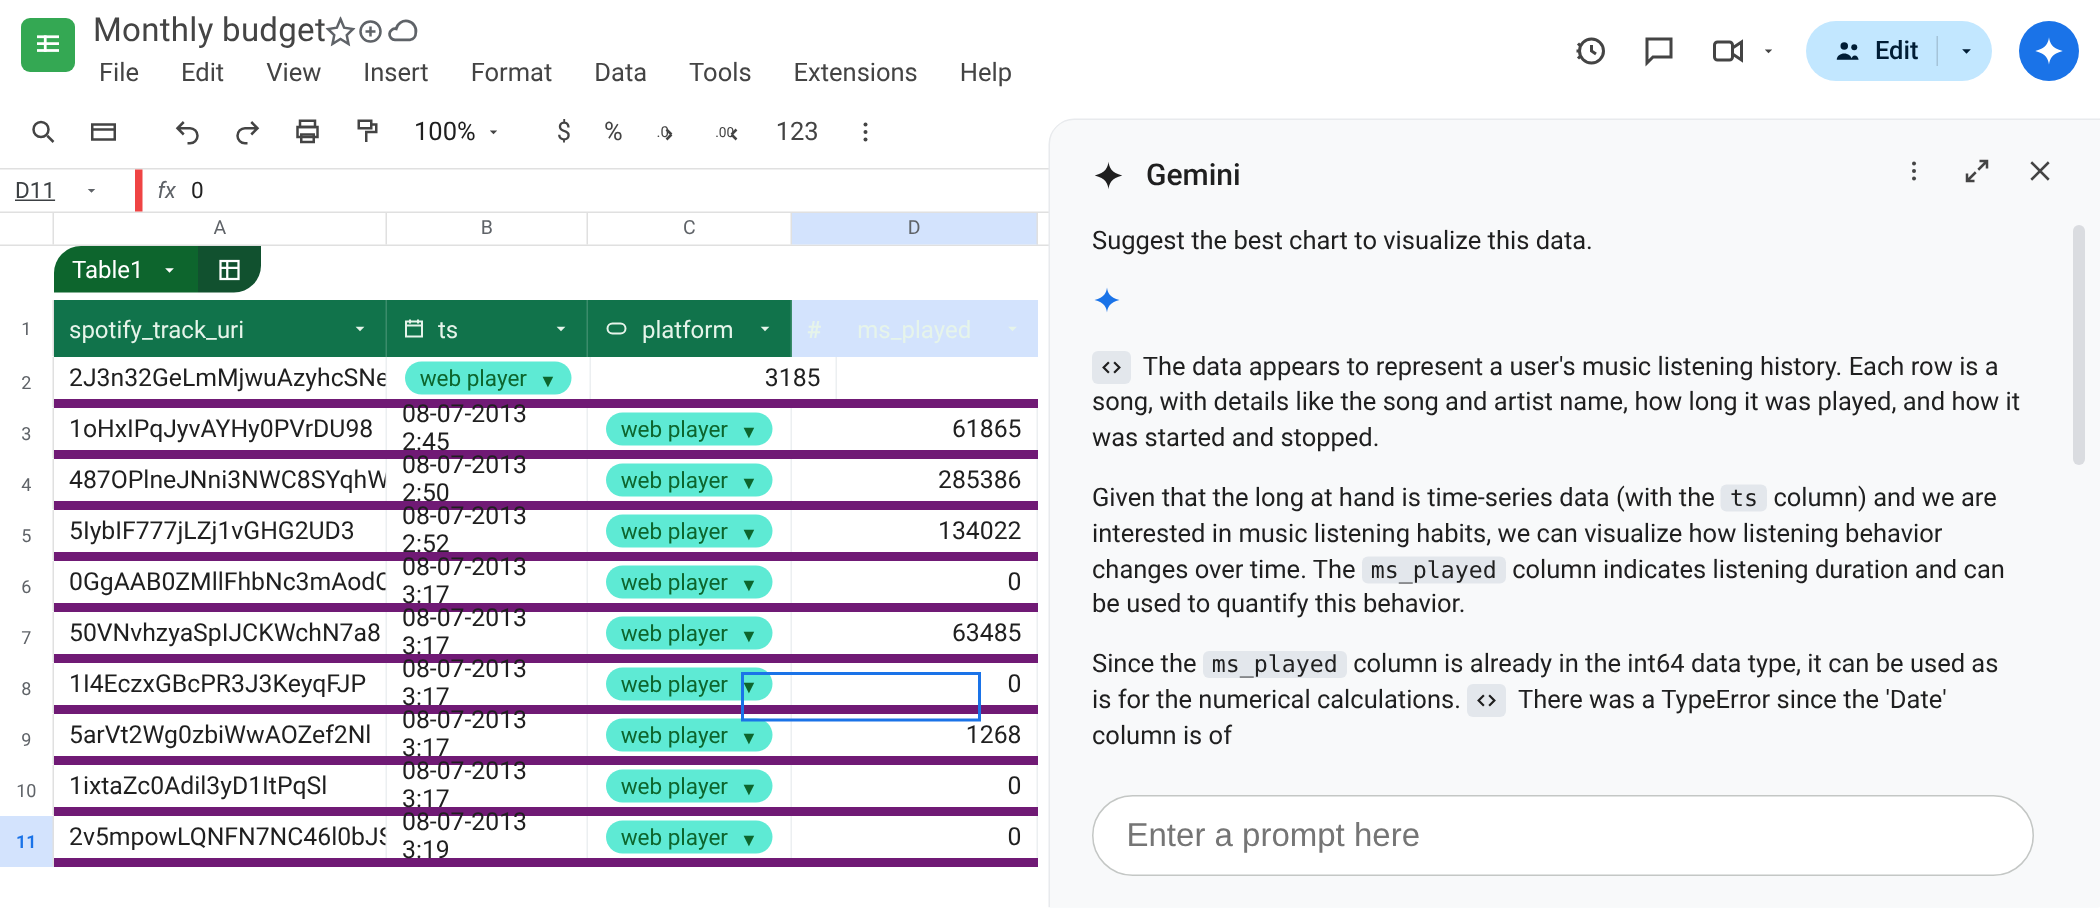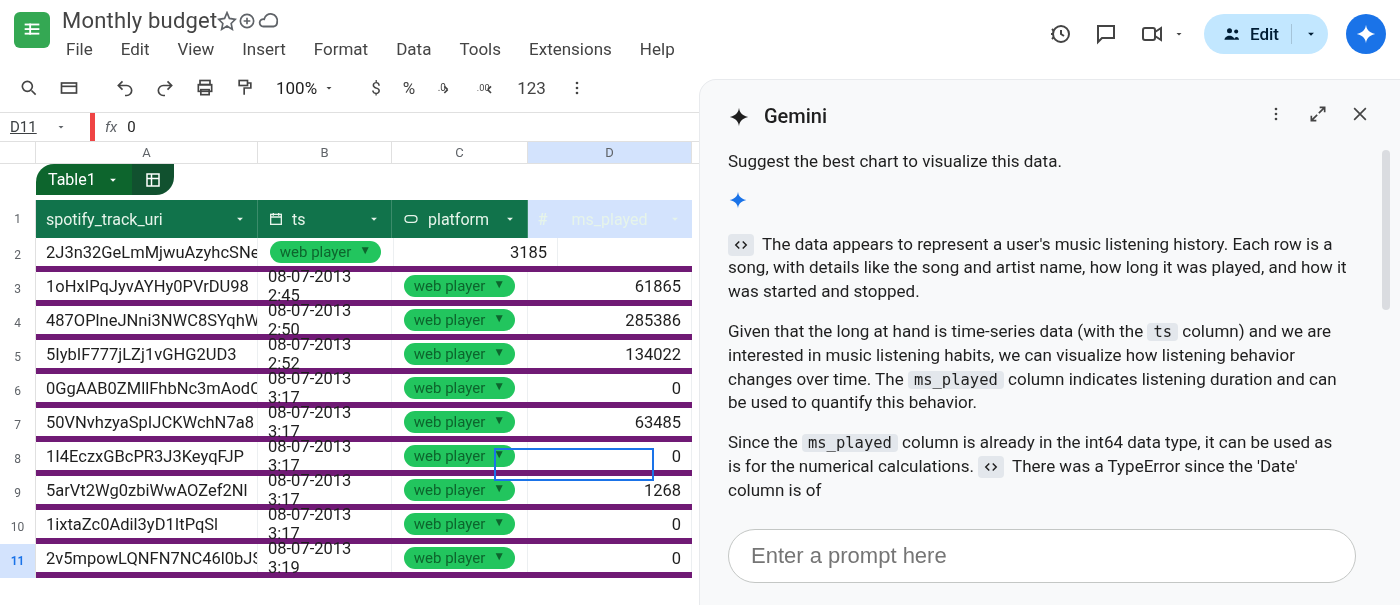--- a/index.html
+++ b/index.html
@@ -55,21 +55,21 @@
   .rn.first { height: 38px; line-height:38px; }
   .rn.selected { color:#1a73e8; font-weight:600; background:#d3e3fd; }
 
   .data-area { position: absolute; left: 36px; top: 96px; width: 656px; }
   .drow { display: flex; height: 34px; align-items: center; border-bottom: 6px solid #701a75; background:#fff; font-size: 16.5px; }
   .cell { padding: 0 10px; border-right: 1px solid #eceff1; height: 100%; display: flex; align-items: center; }
   .cellA { width: 222px; overflow:hidden; white-space:nowrap; } 
   .cellB { width: 134px; } 
   .cellC { width: 136px; justify-content:center; } 
   .cellD { width: 164px; justify-content:flex-end; }
-  .plat-pill { background: #22c55e; color: #0d652d; border-radius: 14px; padding: 2px 10px; display: inline-flex; align-items: flex-start; gap: 8px; font-size: 15px; }
+  .plat-pill { background: #5eead4; color: #0d652d; border-radius: 14px; padding: 2px 10px; display: inline-flex; align-items: flex-end; gap: 8px; font-size: 15px; }
   .plat-pill .carrot { color:#0d652d; font-size:12px;}
   .sel-cell { position:absolute; border: 2px solid #1a73e8; left: 494px; width: 160px; height: 33px; top: 306px; pointer-events:none;}
 
   .gemini-pane { flex: 1; background:#f8f9fa; border-radius: 16px 0 0 0; margin-top:-62px; padding: 20px 8px 0 28px; position: relative; display:flex; flex-direction:column; box-shadow: -1px 0 0 #e8eaed,-0px -1px 0 #e8eaed; }
   .gemini-head { display:flex; align-items:flex-end; gap:14px; padding-right:18px; }
   .gemini-head .title { font-size: 20px; font-weight: 500; color:#1f1f1f; }
   .gemini-head .spacer { flex:1; }
   .gemini-body { margin-top: 22px; font-size: 17px; line-height: 1.4; color:#1f1f1f; padding-right: 44px; overflow:hidden; }
   .gemini-body p { margin-bottom: 16px; }
   .code-pill { background:#e3e7ec; border-radius:4px; padding:0 6px; font-family: ui-monospace, Menlo, monospace; font-size: 15.5px; color:#1f1f1f; }

